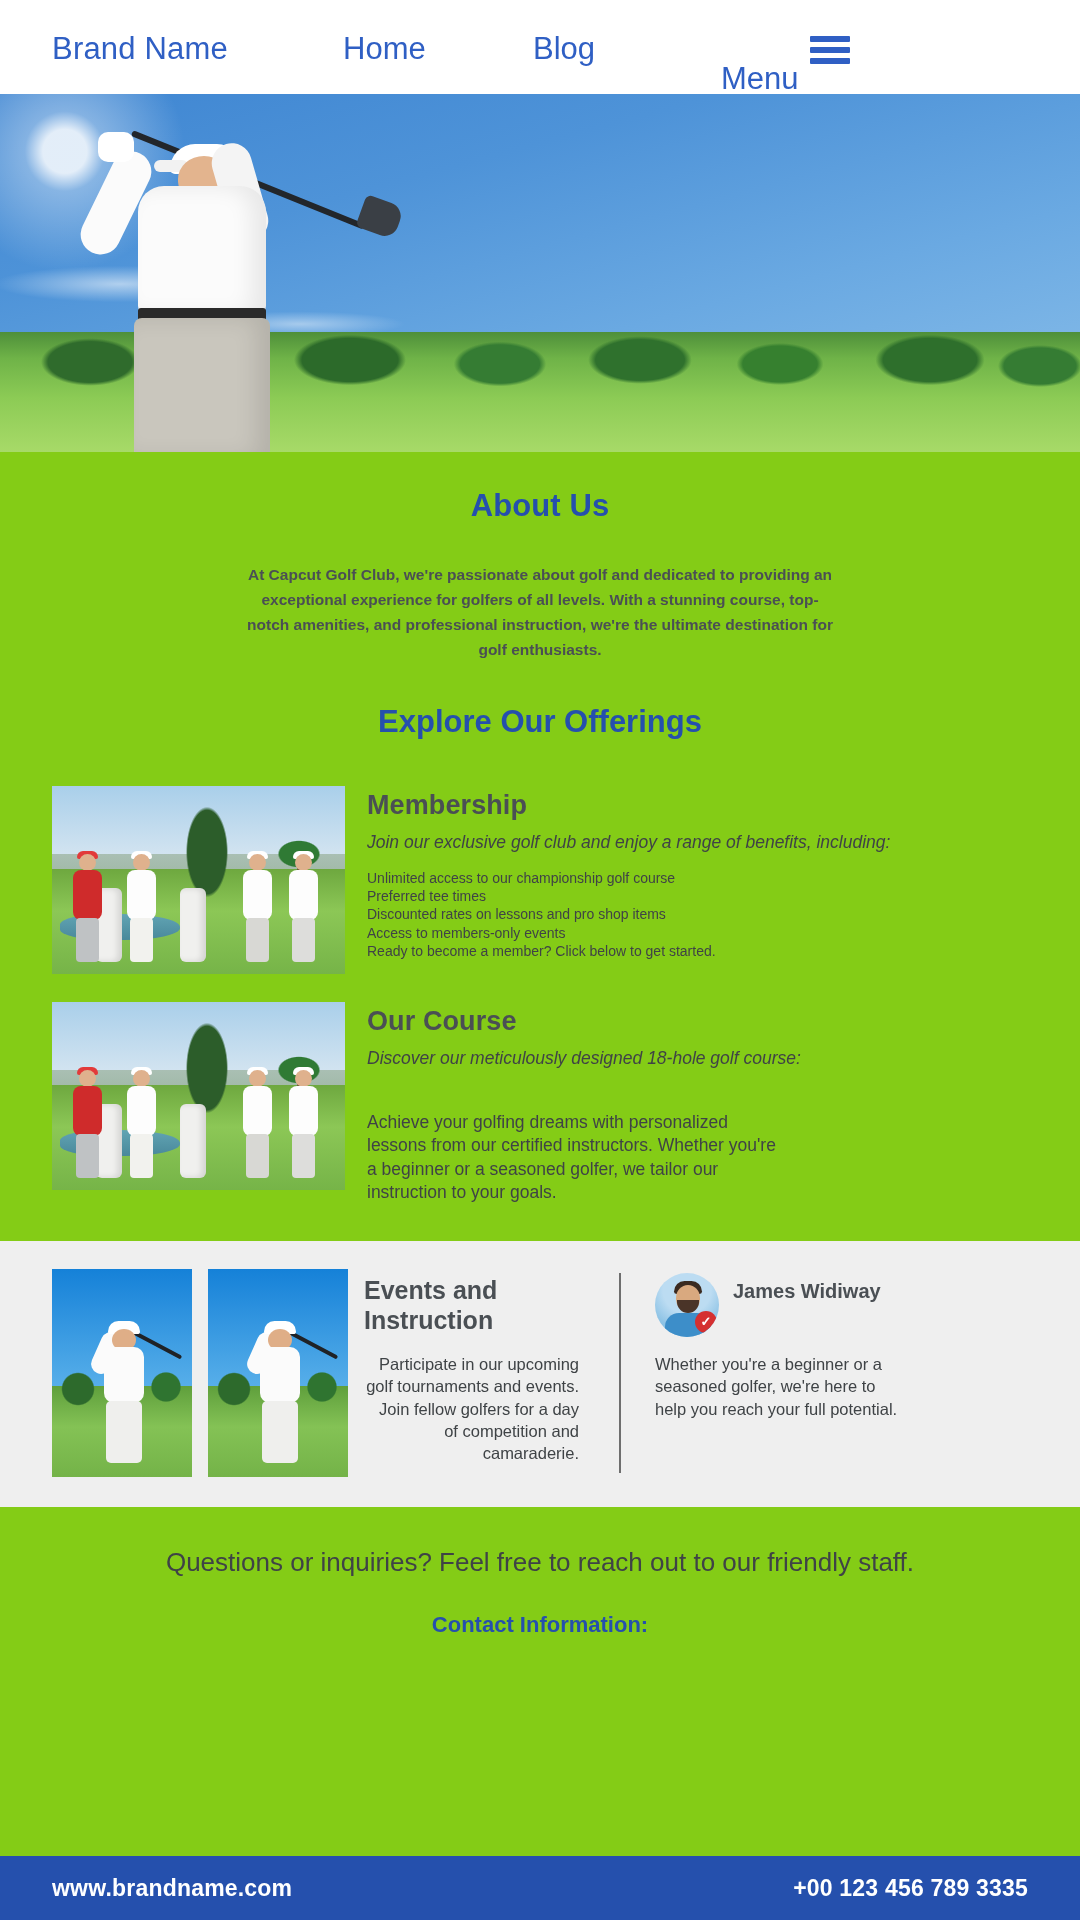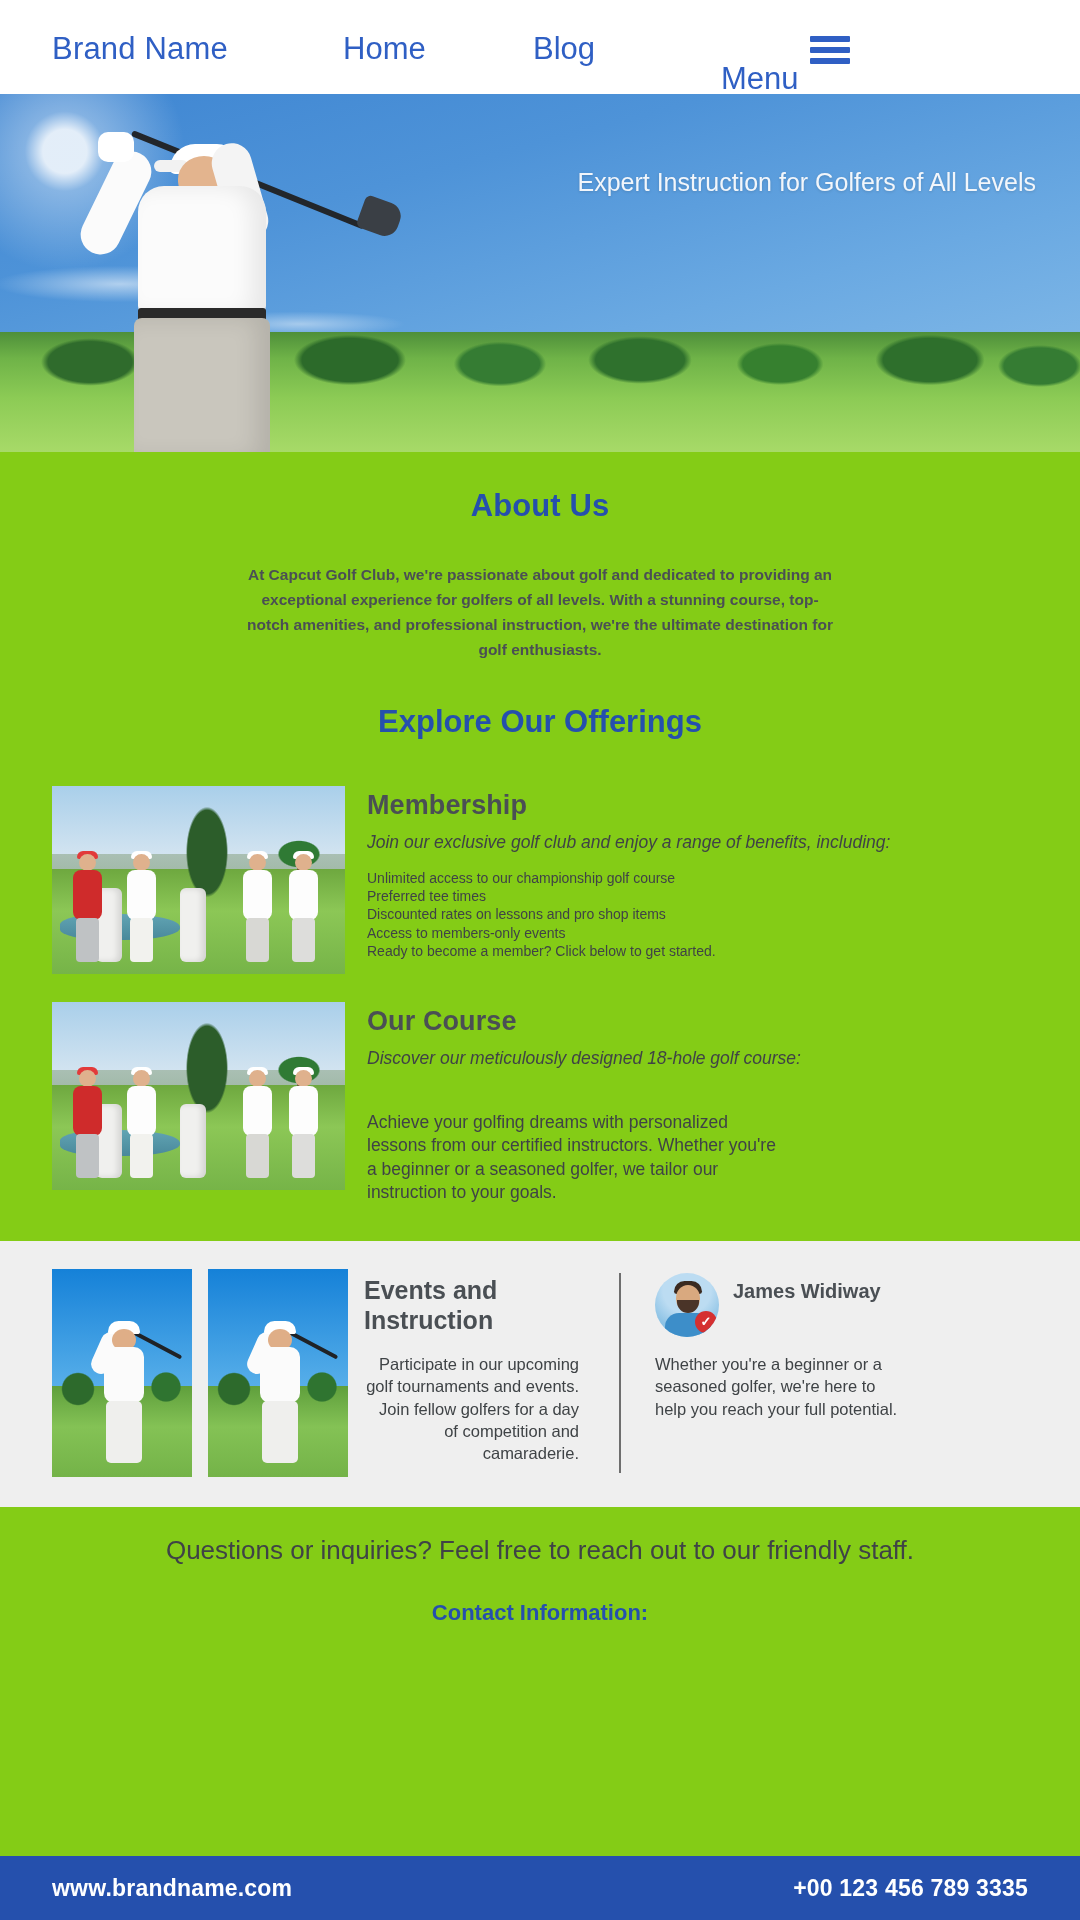--- a/index.html
+++ b/index.html
@@ -216,21 +216,21 @@
   .avatar .beard{ position:absolute; left:22px; top:27px; width:22px; height:13px; border-radius:0 0 12px 12px; background:#4a3428; }
   .avatar .body { position:absolute; left:10px; top:40px; width:46px; height:28px; border-radius:14px 14px 0 0; background:#3d8ec9; }
   .verified {
     position:absolute; right:2px; bottom:4px; width:22px; height:22px; border-radius:50%;
     background:#d53030; color:#fff; font-size:13px; line-height:22px; text-align:center; font-weight:700;
   }
   .t-name { font-size: 20px; font-weight:700; color:#4a4f54; line-height:1.2; padding-top:6px; }
   .t-body { margin-top: 16px; font-size: 16.5px; color:#3f4346; line-height:1.36; }
 
   
-  .contact { text-align:center; padding-top: 26px; }
+  .contact { text-align:center; padding-top: 38px; }
   .contact-q { font-size: 26px; color:#3f4346; line-height: 1.36; }
   .contact-h { margin-top: 32px; font-size: 22px; font-weight:700; color:#2550ad; }
 
   
   .footer {
     position:absolute; left:0; bottom:0; width:100%; height: 64px;
     background:#2550ad; color:#fff;
     display:flex; align-items:center; justify-content:space-between;
     padding: 0 52px;
   }
@@ -266,21 +266,20 @@
       <div class="g-glove"></div>
       <div class="g-cap"></div>
       <div class="g-head"></div>
       <div class="g-armR"></div>
       <div class="g-shirt"></div>
       <div class="g-belt"></div>
       <div class="g-pants"></div>
     </div>
 
     <div class="hero-text">
-      <div class="hero-sub">Expert Instruction for Golfers of All Levels</div>
     </div>
   </div>
 
   <div class="about">
     <div class="section-title">About Us</div>
     <div class="about-text">At Capcut Golf Club, we're passionate about golf and dedicated to providing an exceptional experience for golfers of all levels. With a stunning course, top-notch amenities, and professional instruction, we're the ultimate destination for golf enthusiasts.</div>
   </div>
 
   <div class="explore-title">Explore Our Offerings</div>
 

